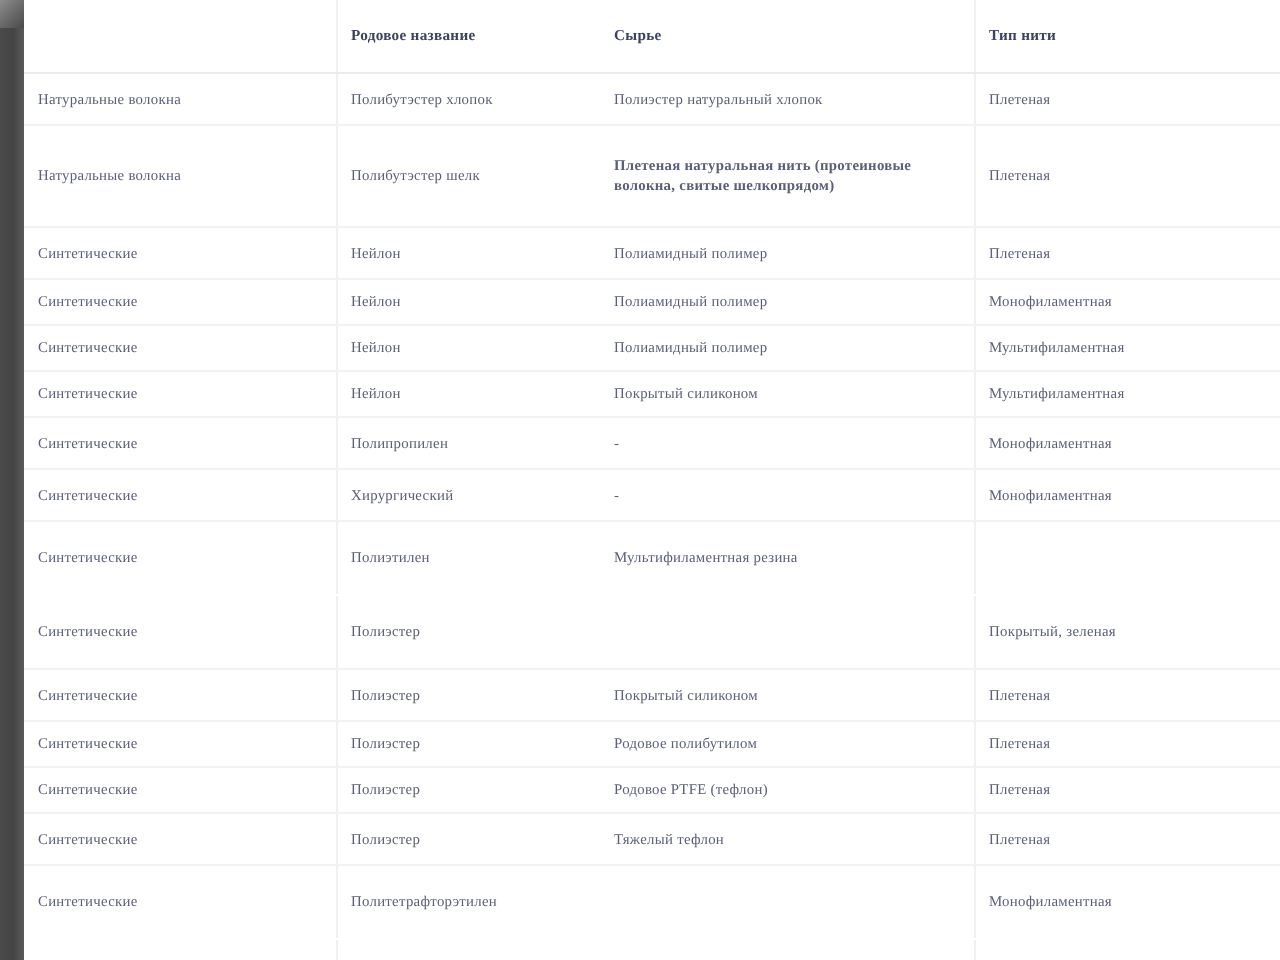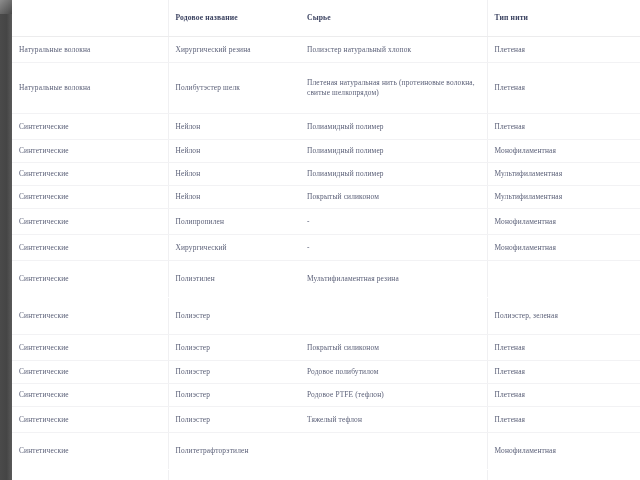--- a/index.html
+++ b/index.html
@@ -92,20 +92,21 @@
 
   tr.r-tall td { height: 30px; }
   tr.r-mid  td { height: 19px; }
   tr.r-norm td { height: 16px; }
   tr.r-xtall td { height: 44px; }
 
   td.multiline {
     line-height: 10.5px;
     padding-top: 4px;
     padding-bottom: 4px;
+    font-weight: bold;
   }
 
   tr.no-rule td { border-bottom: 1px solid transparent; }
 </style>
 </head>
 <body>
 
 <div id="slide">
 
   <div id="left-band">
@@ -124,21 +125,21 @@
         <tr>
           <th></th>
           <th class="sep-left">Родовое название</th>
           <th>Сырье</th>
           <th class="sep-left">Тип нити</th>
         </tr>
       </thead>
       <tbody id="table-body">
           <tr class="r-mid">
             <td>Натуральные волокна</td>
-            <td class="sep-left">Хирургический резина</td>
+            <td class="sep-left">Полибутэстер хлопок</td>
             <td>Полиэстер натуральный хлопок</td>
             <td class="sep-left">Плетеная</td>
           </tr>
           <tr class="r-xtall">
             <td>Натуральные волокна</td>
             <td class="sep-left">Полибутэстер шелк</td>
             <td class="multiline">Плетеная натуральная нить (протеиновые волокна, свитые шелкопрядом)</td>
             <td class="sep-left">Плетеная</td>
           </tr>
           <tr class="r-mid">
@@ -180,21 +181,21 @@
           <tr class="r-tall no-rule">
             <td>Синтетические</td>
             <td class="sep-left">Полиэтилен</td>
             <td>Мультифиламентная резина</td>
             <td class="sep-left"></td>
           </tr>
           <tr class="r-tall">
             <td>Синтетические</td>
             <td class="sep-left">Полиэстер</td>
             <td></td>
-            <td class="sep-left">Полиэстер, зеленая</td>
+            <td class="sep-left">Покрытый, зеленая</td>
           </tr>
           <tr class="r-mid">
             <td>Синтетические</td>
             <td class="sep-left">Полиэстер</td>
             <td>Покрытый силиконом</td>
             <td class="sep-left">Плетеная</td>
           </tr>
           <tr class="r-norm">
             <td>Синтетические</td>
             <td class="sep-left">Полиэстер</td>

